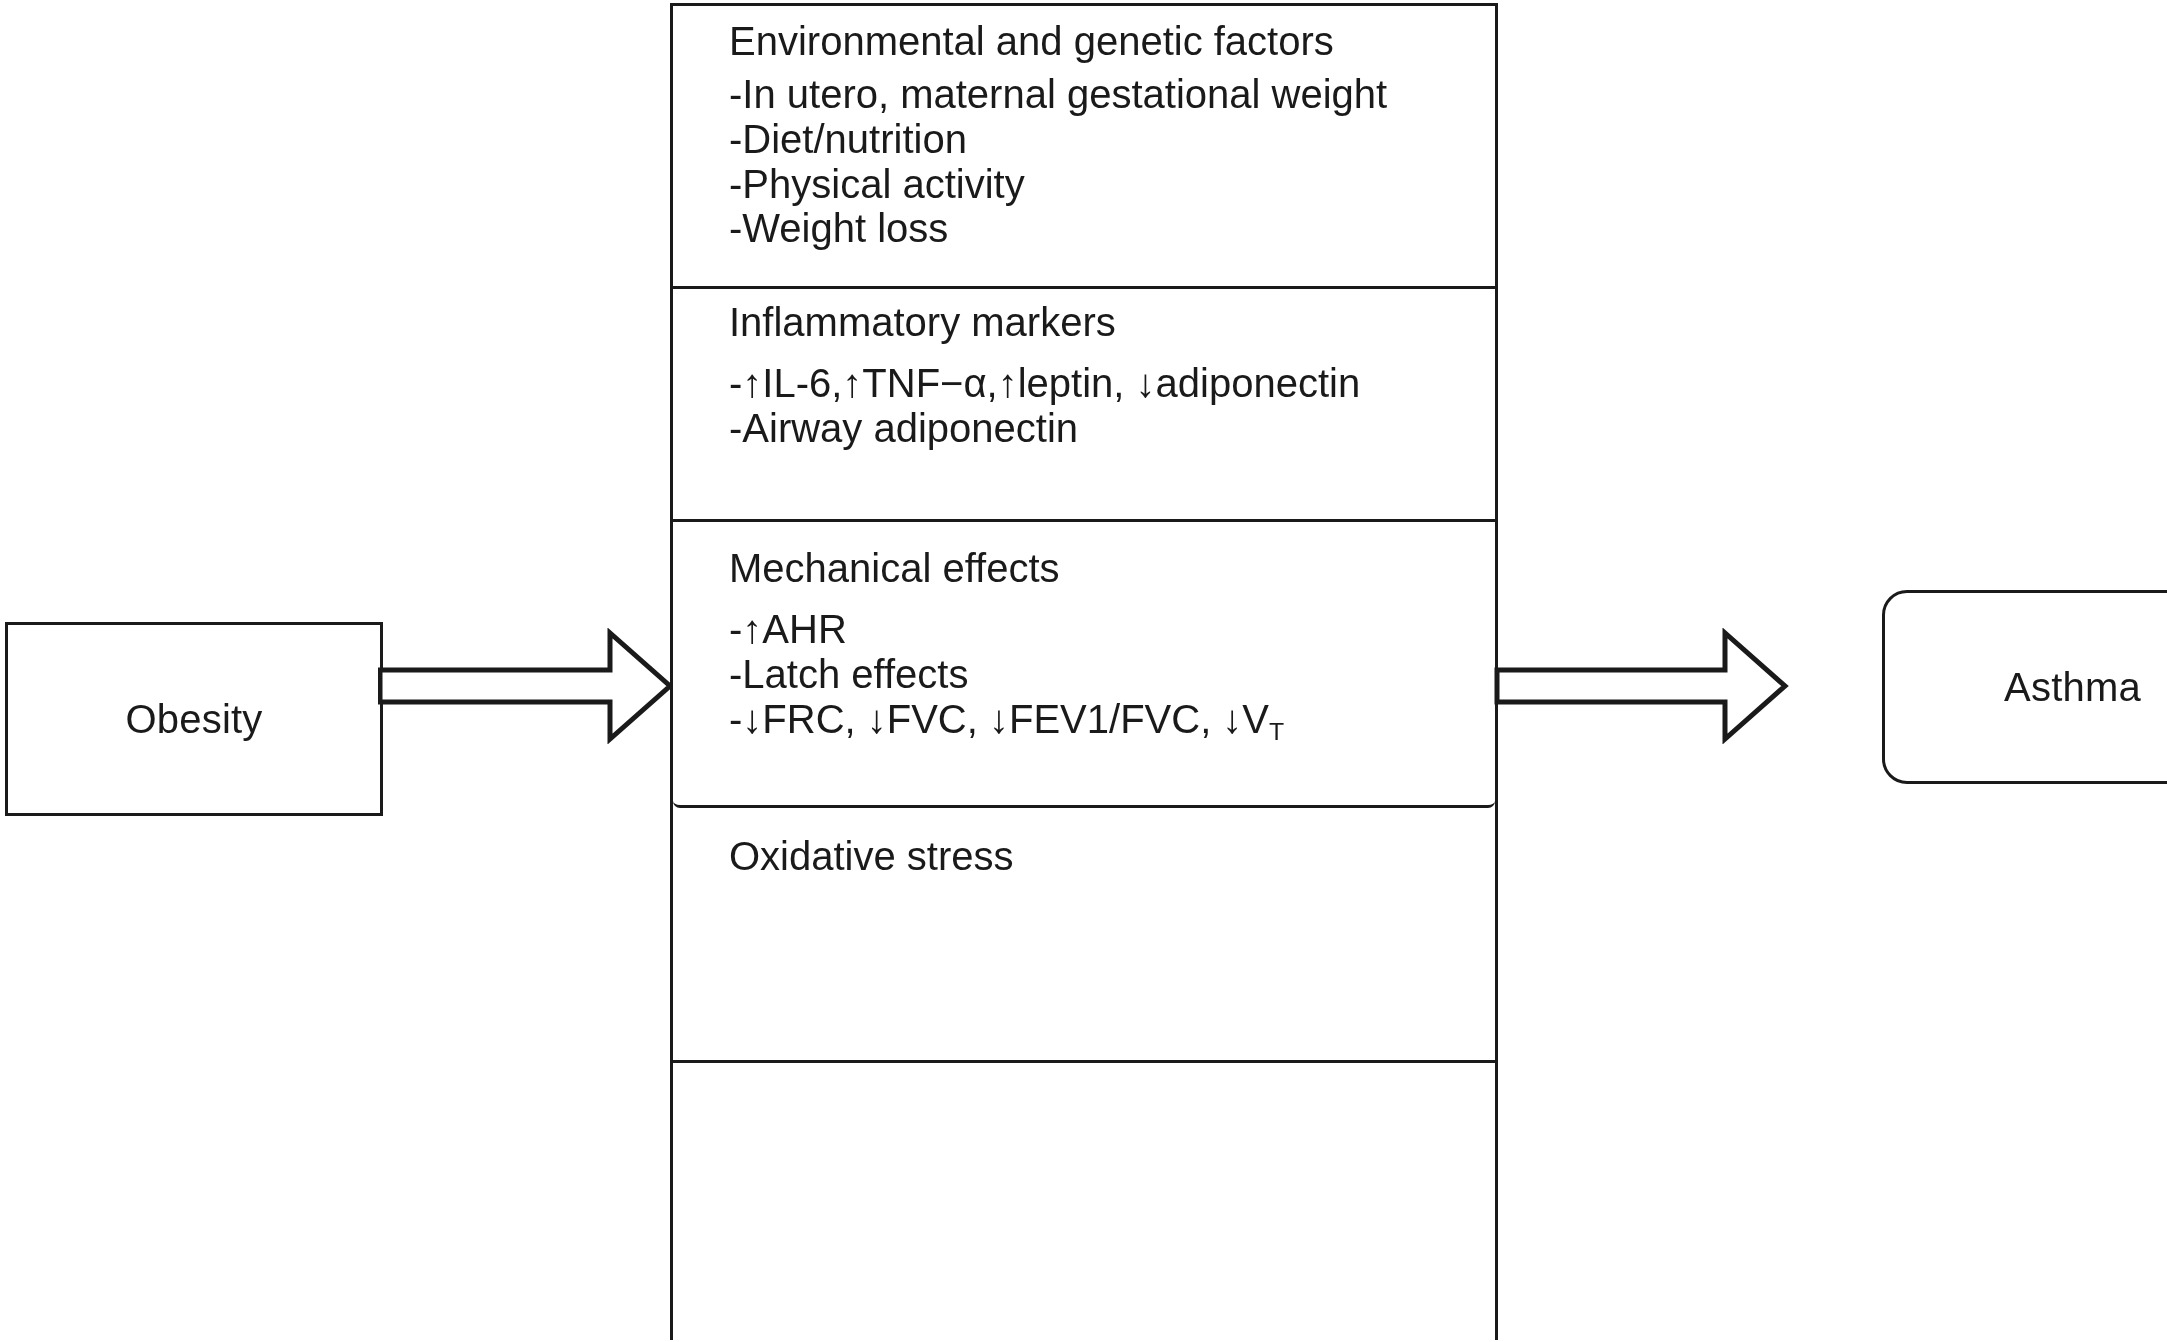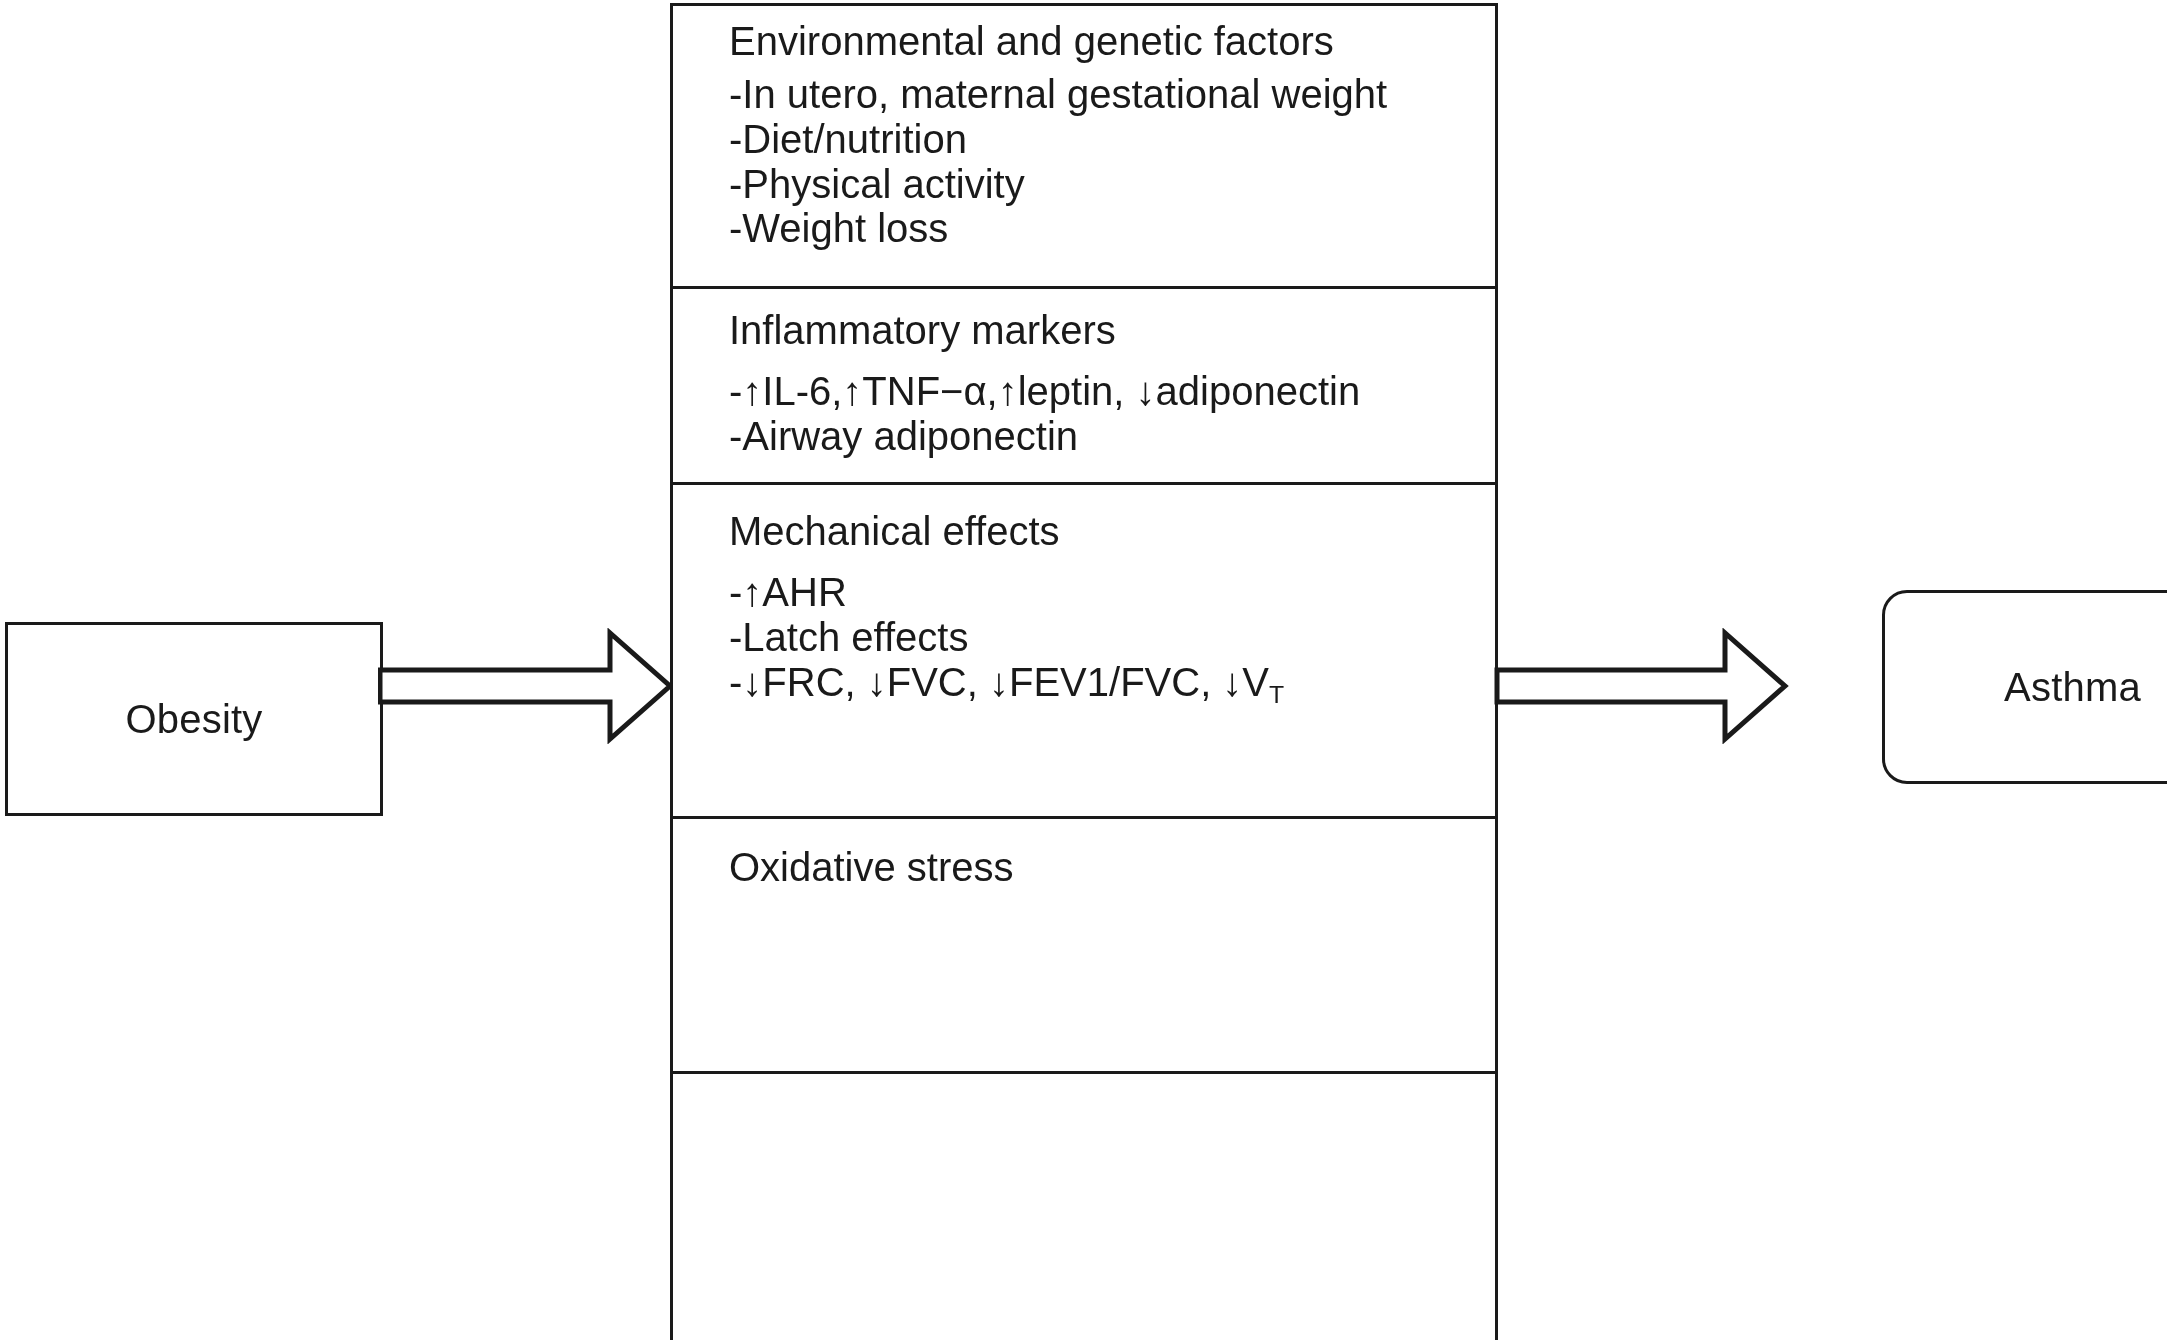--- a/index.html
+++ b/index.html
@@ -85,23 +85,23 @@
     white-space: nowrap;
   }
   .section-line sub {
     font-size: 0.62em;
     vertical-align: -0.28em;
   }
 
   
   #sec-env   { height: 283px; padding-top: 14px; }
   #sec-env .section-heading { margin-bottom: 10px; }
-  #sec-infl  { height: 196px; padding-top: 20px; }
+  #sec-infl  { height: 233px; padding-top: 12px; }
   #sec-infl .section-heading { margin-bottom: 18px; }
-  #sec-mech  { height: 334px; padding-top: 25px; }
+  #sec-mech  { height: 286px; padding-top: 25px; border-radius: 7px; }
   #sec-mech .section-heading { margin-bottom: 18px; }
   #sec-oxi   { height: 255px; padding-top: 27px; }
   #sec-oxi .section-heading { margin-bottom: 18px; }
   #sec-com   { height: 254px; padding-top: 80px; }
 
   
   .block-arrow {
     position: absolute;
   }
   #arrow-left  { left: 378px; top: 628px; }

